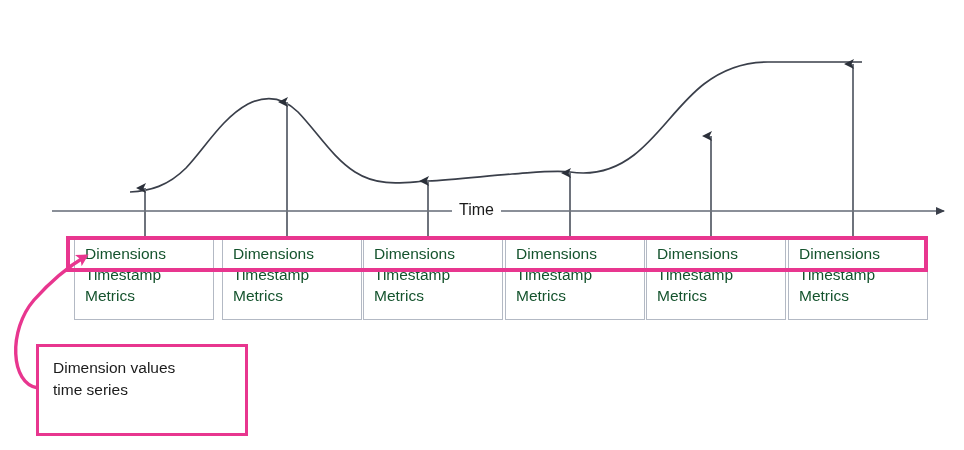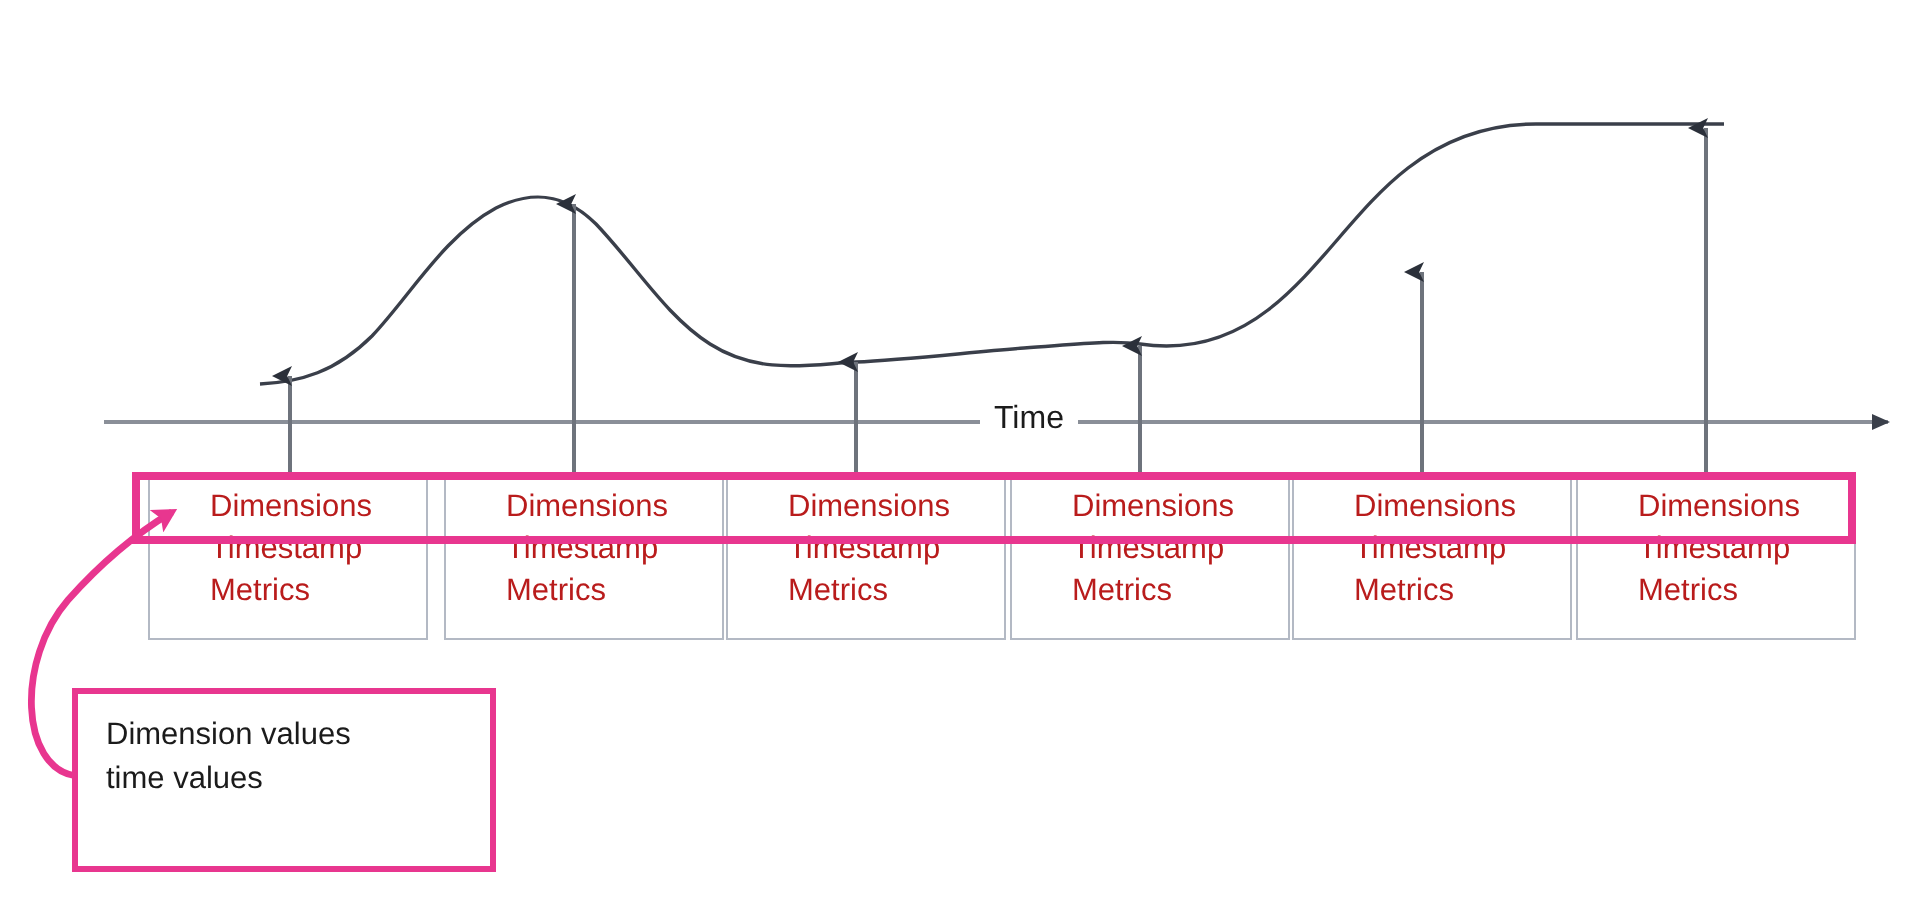--- a/index.html
+++ b/index.html
@@ -13,23 +13,22 @@
   .ts-box{
     position:absolute;
     box-sizing:border-box;
     border:1.4px solid #b3b9c4;
     background:#ffffff;
     padding:6px 0 0 10px;
   }
   .ts-line{
     font-size:15.5px;
     line-height:21px;
-    color:#b91c1c;
+    color:#14532d;
     white-space:nowrap;
-    margin-left:20px;
   }
 
   .highlight-bar{
     position:absolute;
     box-sizing:border-box;
     border:4px solid #e8368f;
     background:transparent;
     pointer-events:none;
   }
 
@@ -86,21 +85,21 @@
     <g>
       <line x1="145" y1="268" x2="145" y2="188" stroke="#6e737c" stroke-width="2" marker-end="url(#upArrow)"></line>
       <line x1="287" y1="268" x2="287" y2="102" stroke="#6e737c" stroke-width="2" marker-end="url(#upArrow)"></line>
       <line x1="428" y1="268" x2="428" y2="181" stroke="#6e737c" stroke-width="2" marker-end="url(#upArrow)"></line>
       <line x1="570" y1="268" x2="570" y2="173" stroke="#6e737c" stroke-width="2" marker-end="url(#upArrow)"></line>
       <line x1="711" y1="268" x2="711" y2="136" stroke="#6e737c" stroke-width="2" marker-end="url(#upArrow)"></line>
       <line x1="853" y1="268" x2="853" y2="64" stroke="#6e737c" stroke-width="2" marker-end="url(#upArrow)"></line>
     </g>
   </svg>
 
-  <div class="axis-label" style="left:490px;top:201px;">Time</div>
+  <div class="axis-label" style="left:452px;top:201px;">Time</div>
 
   <div class="ts-box" style="left:74px;top:236px;width:140px;height:84px;">
     <div class="ts-line">Dimensions</div>
     <div class="ts-line">Timestamp</div>
     <div class="ts-line">Metrics</div>
   </div>
 
   <div class="ts-box" style="left:222px;top:236px;width:140px;height:84px;">
     <div class="ts-line">Dimensions</div>
     <div class="ts-line">Timestamp</div>
@@ -132,16 +131,16 @@
   </div>
 
   <div class="highlight-bar" style="left:66px;top:236px;width:862px;height:36px;"></div>
 
   <svg class="layer" viewBox="0 0 964 450">
     <path d="M38,388 C10,384 8,330 34,300 C50,282 66,268 86,256" fill="none" stroke="#e8368f" stroke-width="3.4" marker-end="url(#pinkArrow)"></path>
   </svg>
 
   <div class="callout" style="left:36px;top:344px;width:212px;height:92px;">
     <div class="ln">Dimension values</div>
-    <div class="ln">time values</div>
+    <div class="ln">time series</div>
   </div>
 
 </div>
 
 </body></html>

